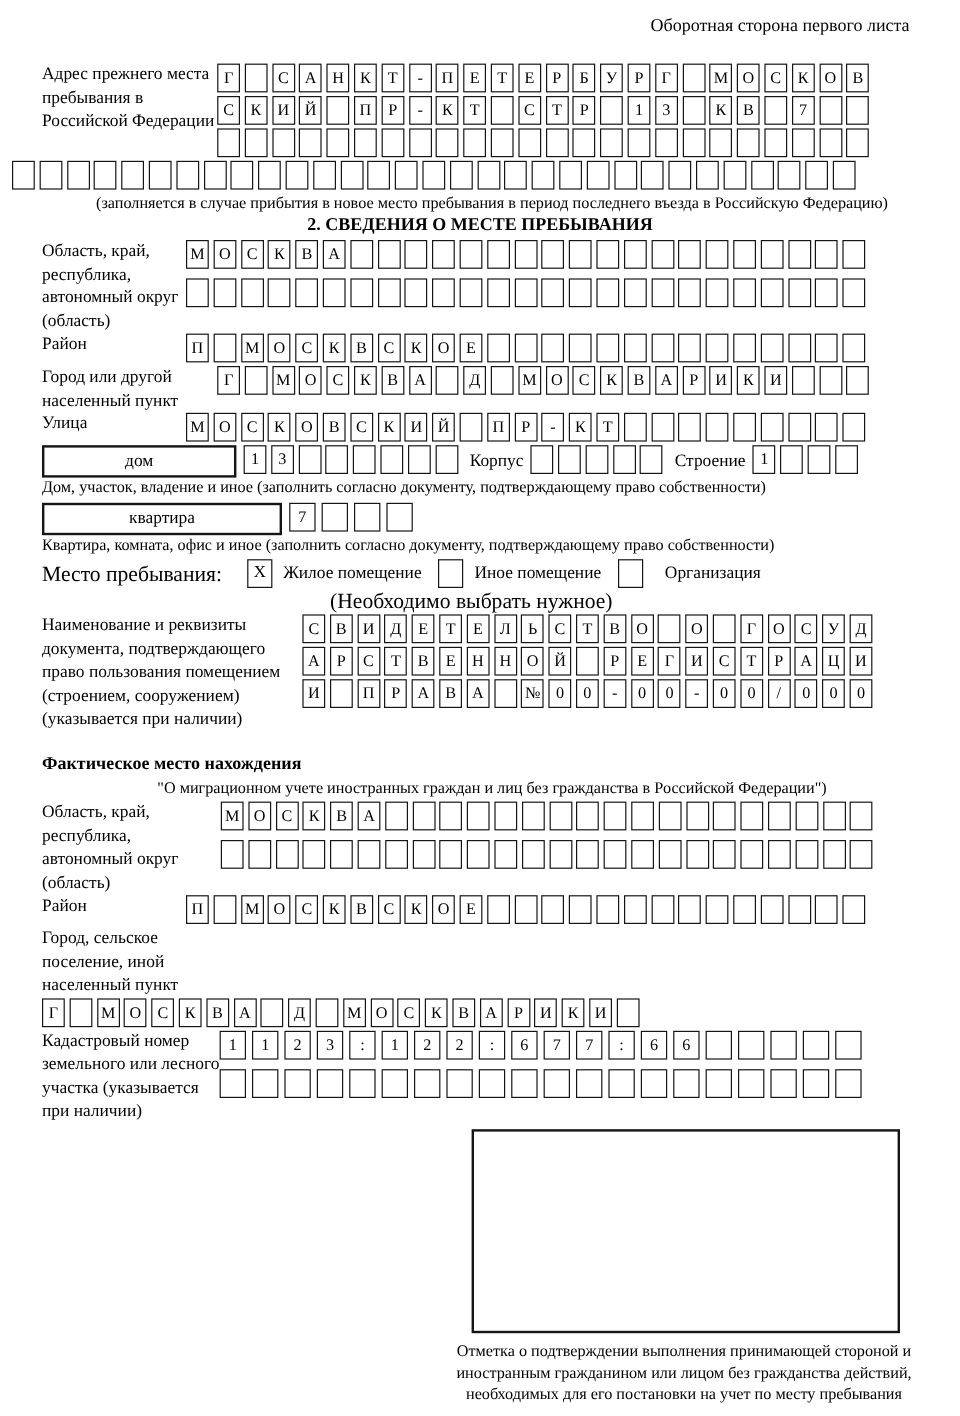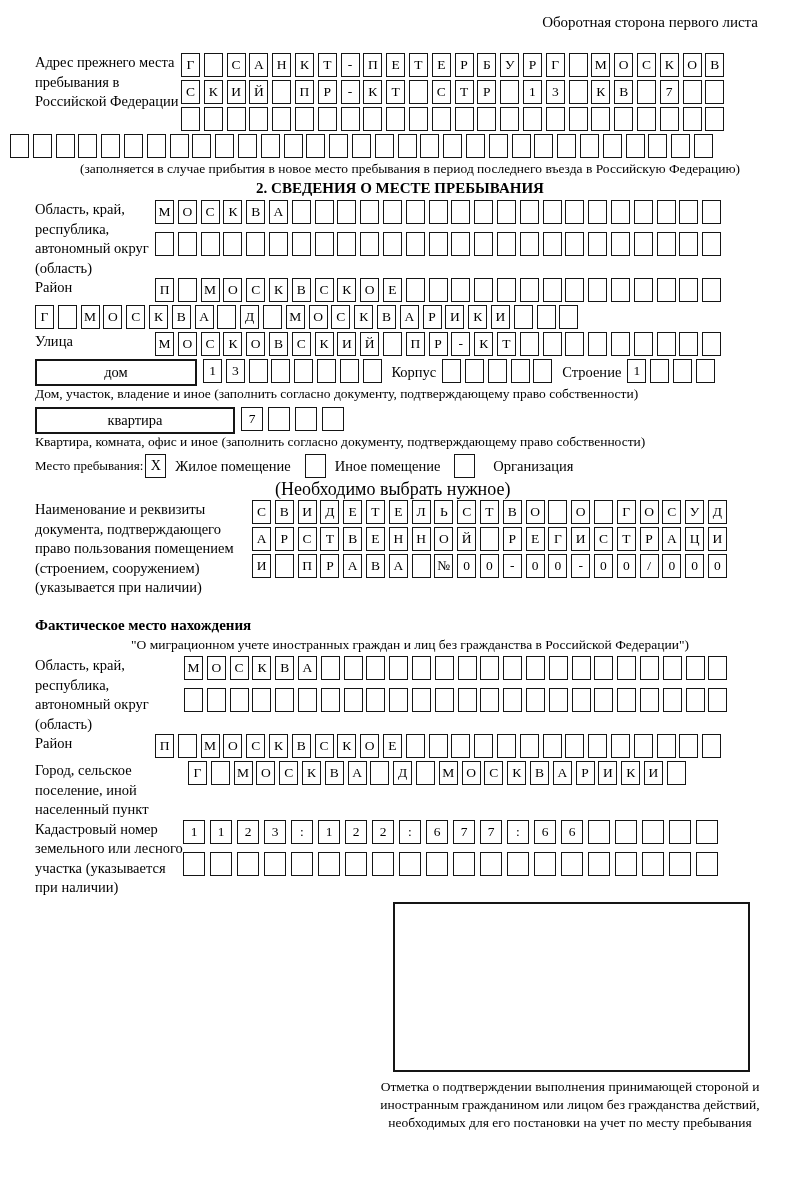--- a/index.html
+++ b/index.html
@@ -30,21 +30,21 @@
 
   .bigbox{border:2px solid #151515;height:23px;text-align:center;font-size:14.5px;
           line-height:23px;flex:0 0 auto;}
   .bigbox.house{width:158px;margin-right:6px;}
   .bigbox.apt{width:196px;margin-right:6px;}
   .inline-lbl{font-size:14.5px;line-height:26px;margin:0 6px 0 6px;flex:0 0 auto;}
 
   .caption{font-size:13.5px;height:17px;}
 
   .stayrow{display:flex;align-items:center;height:26px;margin-top:2px;}
-  .stay-label{font-size:13px;margin-right:2px;}
+  .stay-label{font-size:18px;margin-right:21px;}
   .checkcell{display:inline-block;width:19px;height:22px;border:1.6px solid #151515;
              text-align:center;font-size:14px;line-height:22px;flex:0 0 auto;}
   .opt-lbl{font-size:14.5px;margin:0 14px 0 9px;}
   .stay-note{font-size:18px;margin-left:240px;height:17px;}
 
   .doc-block{margin-top:4px;min-height:117px;}
   .fact-title{font-size:15px;font-weight:bold;text-align:left;width:730px;height:20px;margin-top:0;}
   .fact-note{font-size:13.5px;text-align:center;width:750px;height:17px;}
 
   .stamp-box{border:2px solid #151515;width:353px;height:166px;margin:4px 0 0 358px;}
@@ -264,20 +264,21 @@
         <span class="cell"></span>
         <span class="cell"></span>
         <span class="cell"></span>
         <span class="cell"></span>
         <span class="cell"></span>
         <span class="cell"></span>
       </div>
   </div>
 
   <div class="flexrow">
+    <div class="lbl w146">Город или другой населенный пункт</div>
     <div class="boxrow">
         <span class="cell">Г</span>
         <span class="cell"></span>
         <span class="cell">М</span>
         <span class="cell">О</span>
         <span class="cell">С</span>
         <span class="cell">К</span>
         <span class="cell">В</span>
         <span class="cell">А</span>
         <span class="cell"></span>
@@ -542,21 +543,21 @@
         <span class="cell"></span>
         <span class="cell"></span>
         <span class="cell"></span>
         <span class="cell"></span>
         <span class="cell"></span>
         <span class="cell"></span>
         <span class="cell"></span>
       </div>
   </div>
 
-  <div class="flexrow" style="min-height:39px;">
+  <div class="flexrow" style="min-height:39px;flex-direction:column;">
     <div class="lbl w153">Город, сельское поселение, иной населенный пункт</div>
     <div class="boxrow">
         <span class="cell">Г</span>
         <span class="cell"></span>
         <span class="cell">М</span>
         <span class="cell">О</span>
         <span class="cell">С</span>
         <span class="cell">К</span>
         <span class="cell">В</span>
         <span class="cell">А</span>

